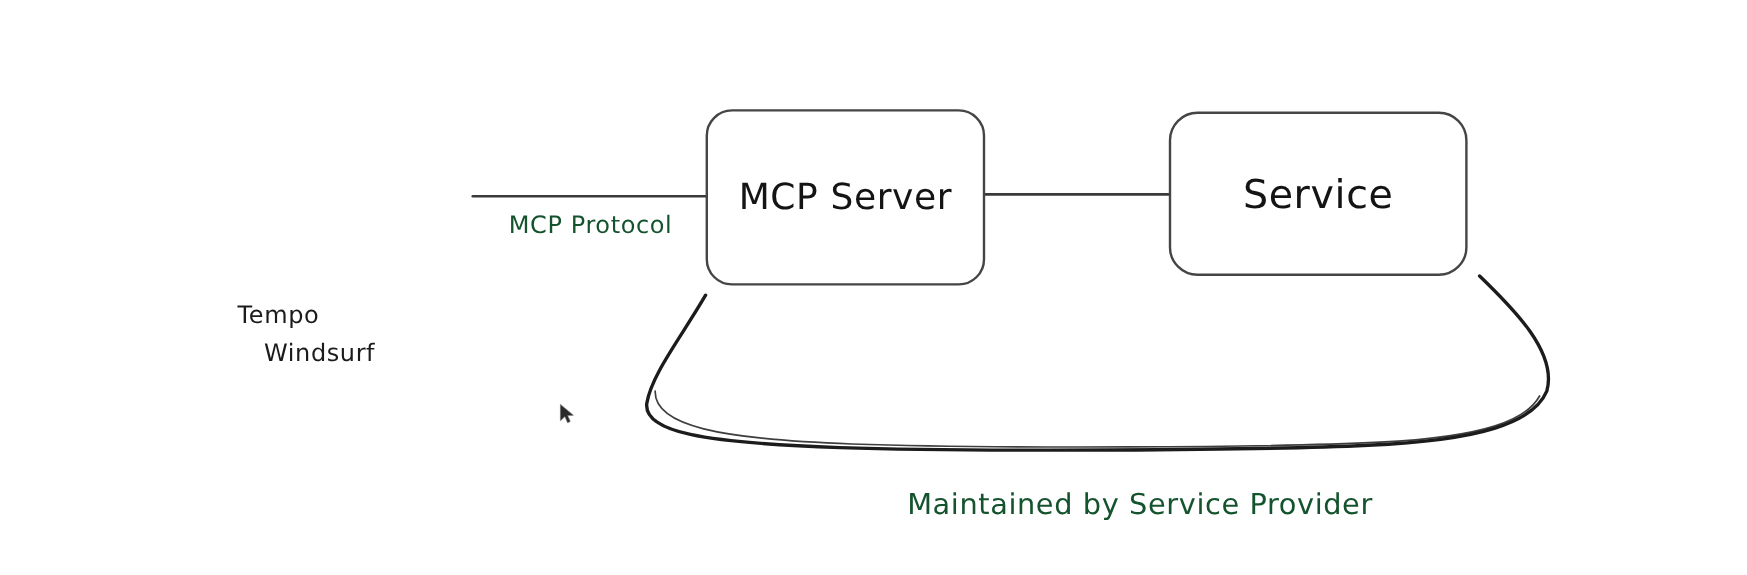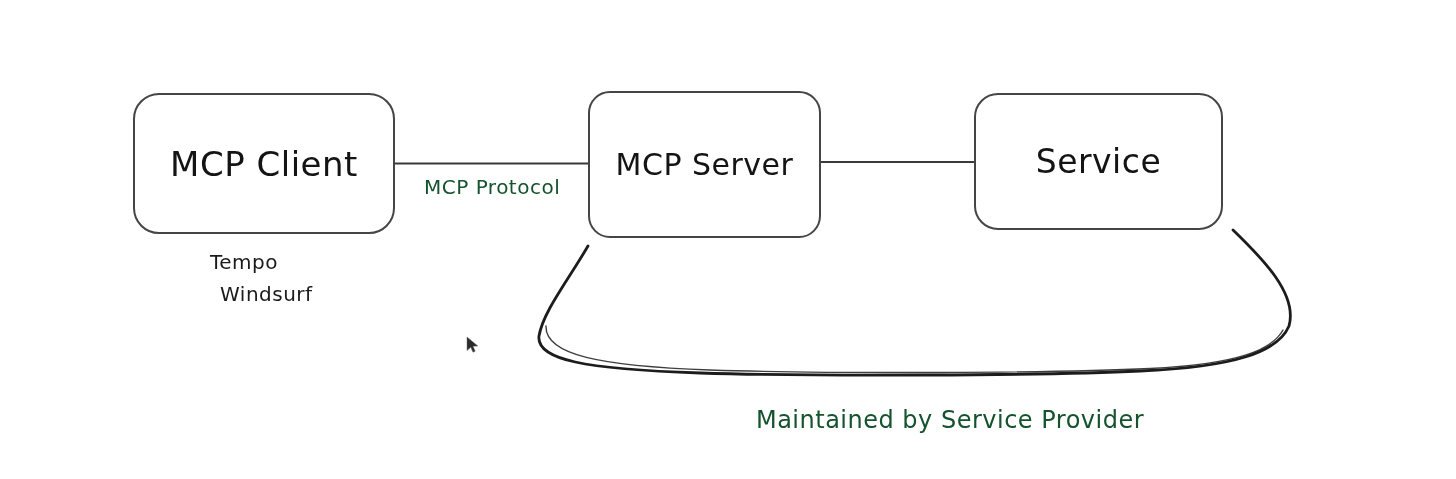--- a/index.html
+++ b/index.html
@@ -46,21 +46,21 @@
   .box-service { left: 974px; top: 93px; width: 249px; height: 137px; border-radius: 24px; }
   .box-service .box-label { font-size: 33px; }
   .text-note {
     position: absolute;
     font-size: 20px;
     font-weight: 500;
     letter-spacing: 0.5px;
     color: #1b1b1b;
     white-space: nowrap;
   }
-  .note-tempo { left: 210px; top: 250px; }
+  .note-tempo { left: 198px; top: 250px; }
   .note-windsurf { left: 220px; top: 282px; }
   .connector-label {
     position: absolute;
     left: 424px;
     top: 175px;
     width: 146px;
     text-align: left;
     font-size: 20px;
     font-weight: 500;
     letter-spacing: 0.5px;
@@ -100,23 +100,20 @@
     <path d="M 546 326
              C 545 355, 600 366, 710 370
              C 830 374, 1060 373, 1150 368.5
              C 1238 364, 1272 350, 1283 330" fill="none" stroke="#1c1c1c" stroke-width="1.4" stroke-linecap="round" opacity="0.85"></path>
 
     <g transform="translate(467,337) scale(0.82)">
       <path d="M0,0 L0,16.5 L4.6,12.4 L7.3,18.6 L10,17.3 L7.3,11.3 L13.2,11 Z" fill="#2b2b2b" stroke="#6a6a6a" stroke-width="0.6"></path>
     </g>
   </svg>
 
-  <div class="shape-box box-client">
-    <span class="box-label">MCP Client</span>
-  </div>
 
   <div class="shape-box box-service">
     <span class="box-label">Service</span>
   </div>
 
   <div class="shape-box box-server">
     <span class="box-label">MCP Server</span>
   </div>
 
   <div class="connector-label">MCP Protocol</div>

